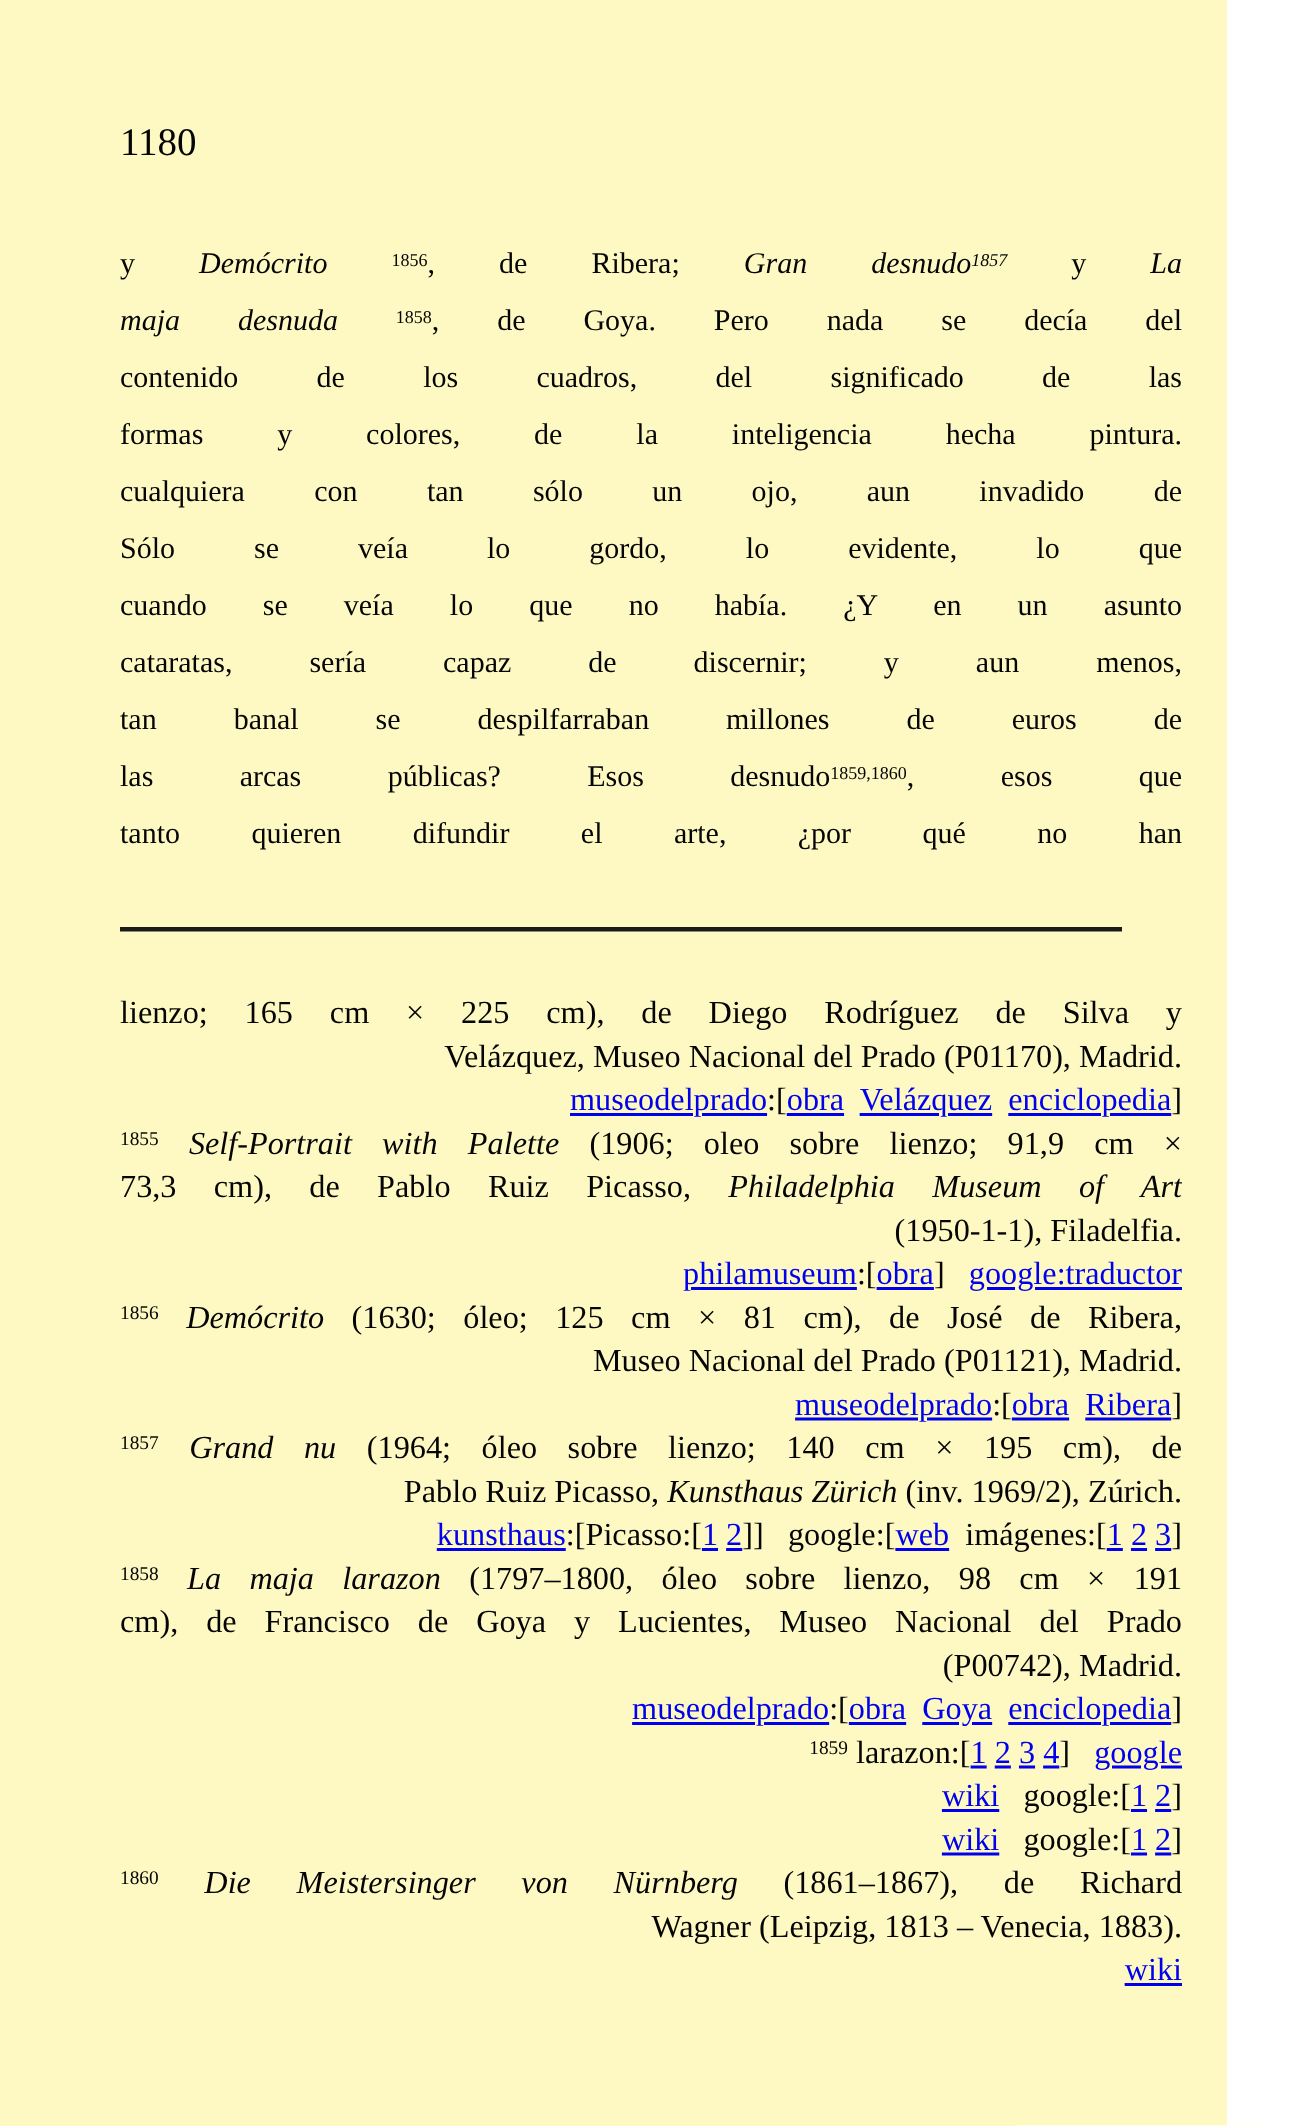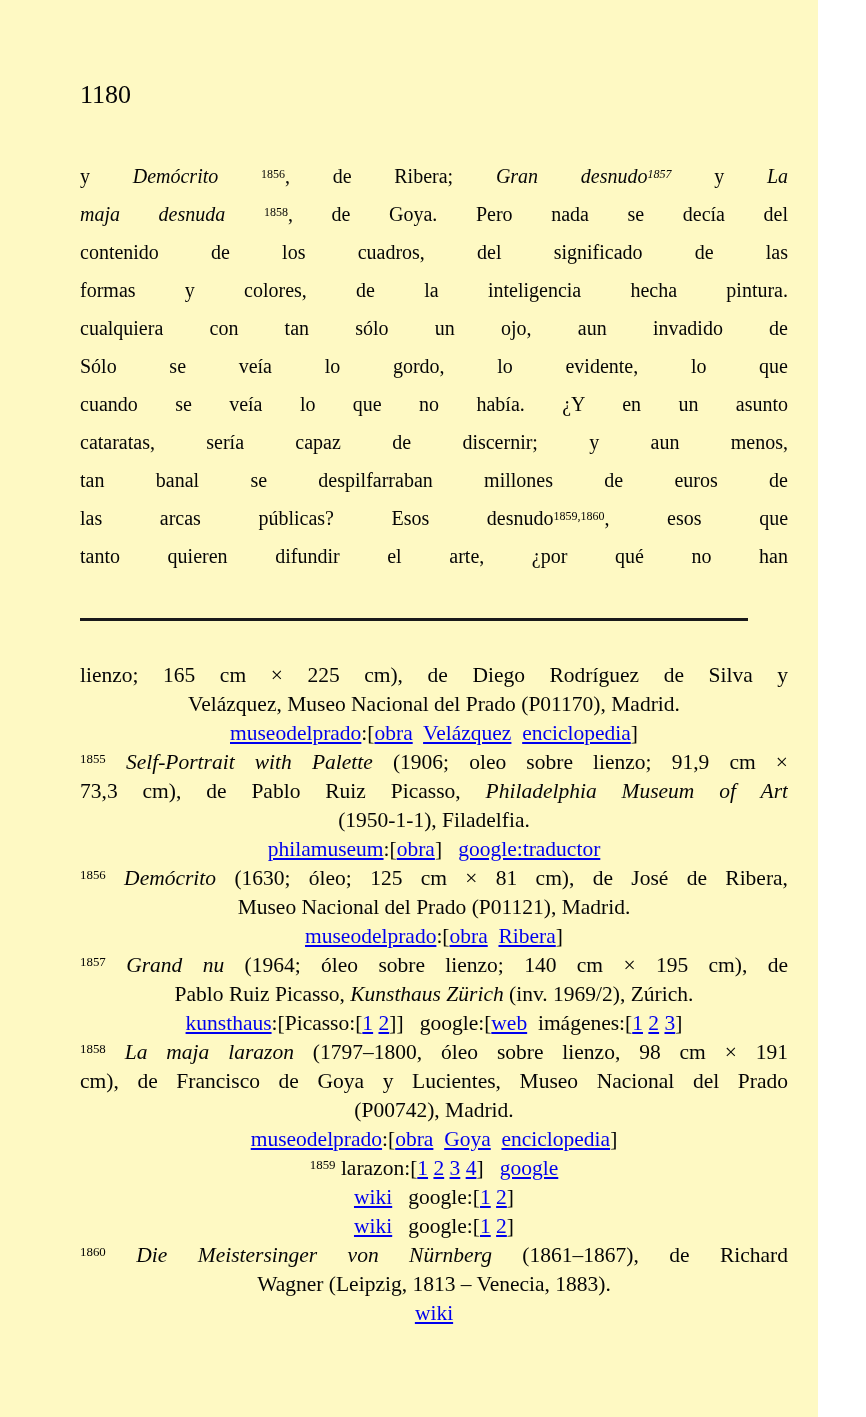--- a/index.html
+++ b/index.html
@@ -54,21 +54,21 @@
   .footnotes .tline {
     line-height: 29px;
     height: 29px;
     overflow: hidden;
   }
   .tline.just {
     text-align: justify;
     text-align-last: justify;
   }
   .tline.left {
-    text-align: center;
+    text-align: right;
     white-space: pre-wrap;
   }
   .it  { font-style: italic; }
   .sup {
     font-size: 0.6em;
     position: relative;
     top: -0.45em;
   }
   .lnk {
     color: var(--link-color, #0000EE);

